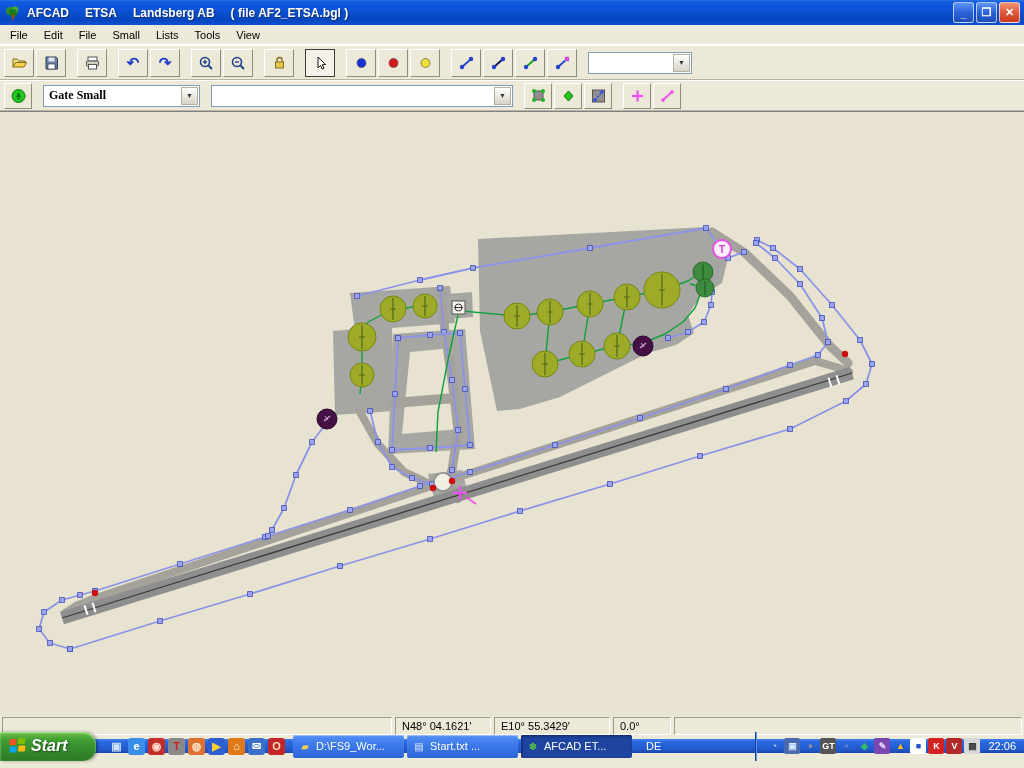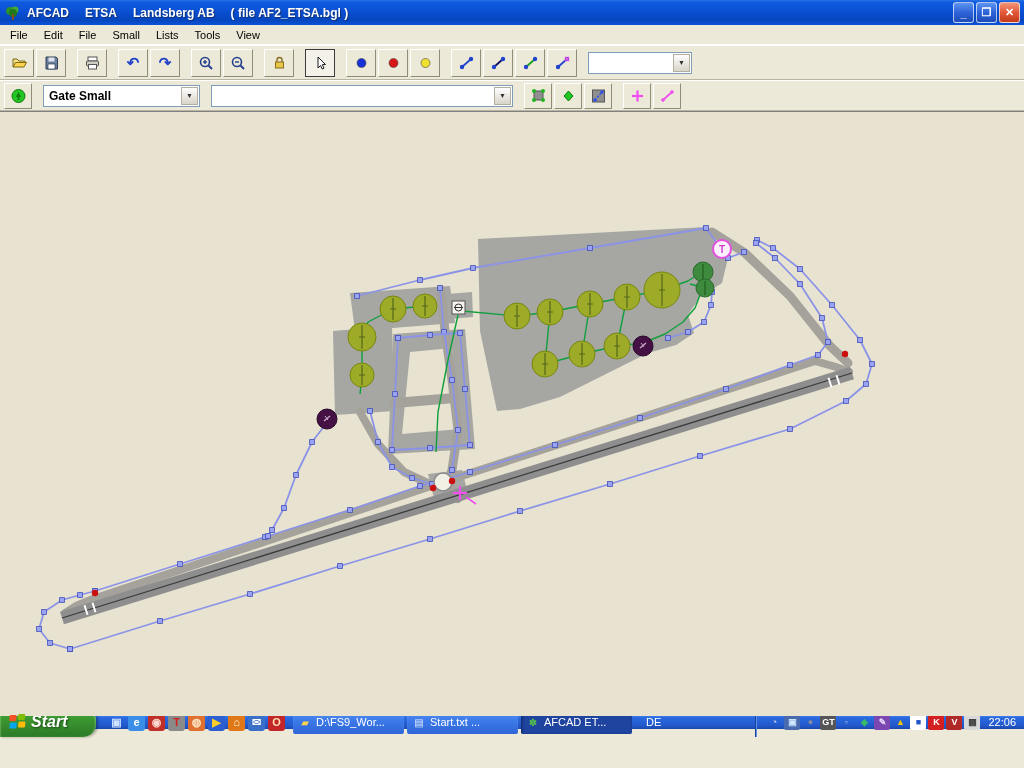--- a/index.html
+++ b/index.html
@@ -26,21 +26,21 @@
   .toolbar { height:35px; display:flex; align-items:center; background:#ECE9D8; padding-left:4px; gap:2px;
     border-top:1px solid #fff; border-bottom:1px solid #b9b5a4; }
   .toolbar.tb2 { height:31px; }
   .tbtn { width:30px; height:28px; display:flex; align-items:center; justify-content:center;
     background:#ECE9D8; border:1px solid; border-color:#fff #8f8c77 #8f8c77 #fff; }
   .tb2 .tbtn { height:26px; width:28px; }
   .tbtn.active { background:#f4f2e8; border:1px solid #3c3c3c; }
   .gap { width:7px; flex:0 0 auto; }
   .uglyph { font-size:15px; font-weight:bold; color:#2141c8; line-height:1; }
   .combo { height:22px; background:#fff; border:1px solid #7F9DB9; position:relative; display:flex; align-items:center; padding:0 20px 0 5px; }
-  .combo .cval { white-space:nowrap; overflow:hidden; }
+  .combo .cval { white-space:nowrap; overflow:hidden;font-family:Liberation Serif, serif; }
   .combo .arrow-btn { position:absolute; right:1px; top:1px; bottom:1px; width:17px;
     background:linear-gradient(180deg,#fefefe,#d8d4c8); border:1px solid #b4b0a0;
     display:flex; align-items:center; justify-content:center; font-size:7px; color:#333; }
   .combo.gate .cval { font-weight:bold; font-size:12px; }
 
   
   .canvas { height:604px; position:relative; background:#E7E3D0; border-top:1px solid #808080; }
   .canvas svg { position:absolute; left:0; top:0; }
 
   
@@ -497,20 +497,27 @@
         <circle cx="95" cy="481" r="3.2" fill="#CC1010"></circle>
         <circle cx="845" cy="242" r="3.2" fill="#CC1010"></circle>
         <circle cx="433" cy="376" r="3.2" fill="#CC1010"></circle>
         <circle cx="452" cy="369" r="3.2" fill="#CC1010"></circle>
         <line x1="453" y1="381" x2="467" y2="381" stroke="#F050F0" stroke-width="2.2"></line>
         <line x1="460" y1="374" x2="460" y2="388" stroke="#F050F0" stroke-width="2.2"></line>
         <line x1="466" y1="385" x2="476" y2="392" stroke="#F050F0" stroke-width="1.6"></line>
       </svg>
   </div>
 
+  <div class="statusbar" id="statusbar">
+      <div class="spanel" style="width: 390px;"></div>
+      <div class="spanel" style="width: 96px;">N48° 04.1621'</div>
+      <div class="spanel" style="width: 116px;">E10° 55.3429'</div>
+      <div class="spanel" style="width: 58px;">0.0°</div>
+      <div class="spanel" style="flex: 1 1 0%;"></div>
+    </div>
 
   <div class="taskbar">
     <div class="start-btn">
       <svg width="18" height="18" viewBox="0 0 18 18" style="transform:skewX(-6deg)">
         <rect x="1" y="2" width="7" height="6" rx="1" fill="#F35325"></rect>
         <rect x="9.5" y="1" width="7" height="6" rx="1" fill="#81BC06"></rect>
         <rect x="2" y="9.5" width="7" height="6" rx="1" fill="#05A6F0"></rect>
         <rect x="10.5" y="8.5" width="7" height="6" rx="1" fill="#FFBA08"></rect>
       </svg>
       <span>Start</span>

